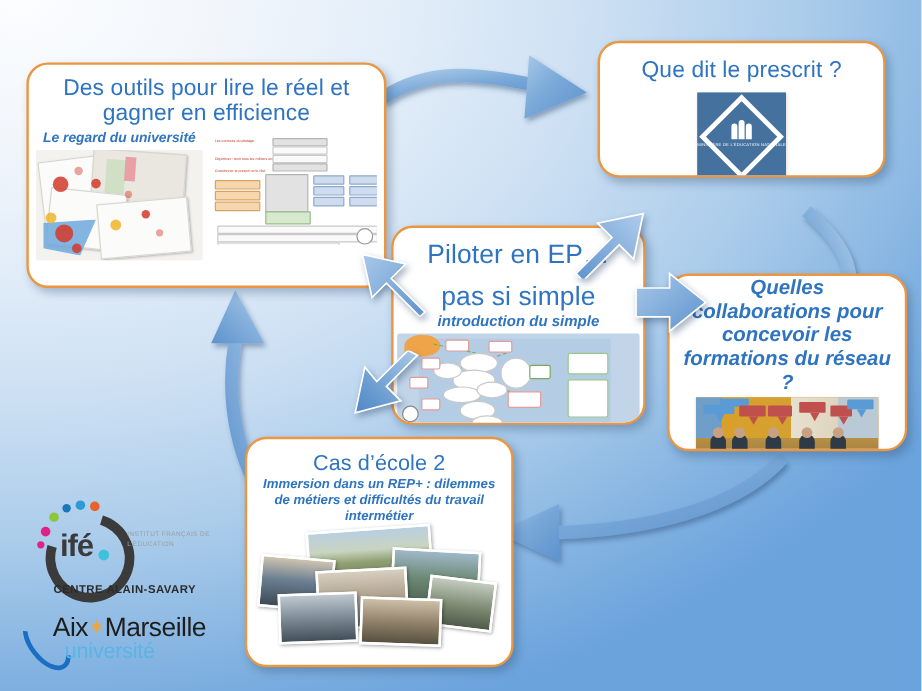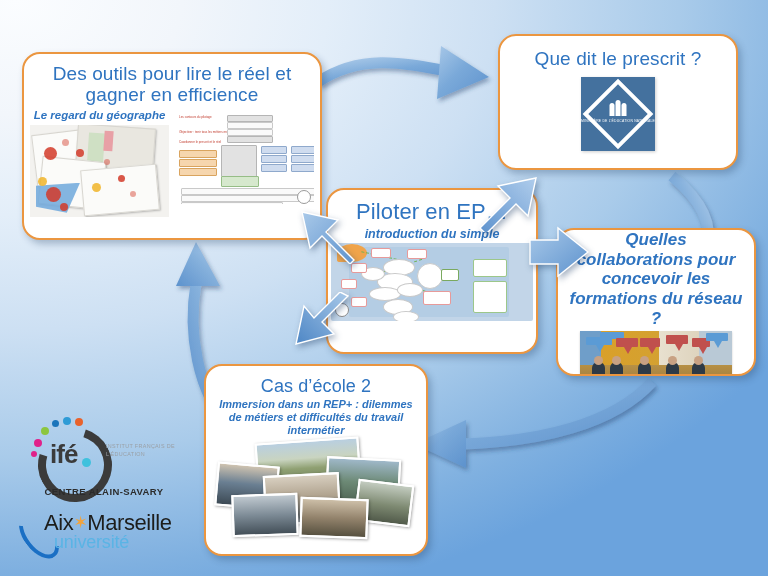--- a/index.html
+++ b/index.html
@@ -37,21 +37,21 @@
     font-weight:700;
     line-height:1.16;
   }
   
   #box-outils{left:22px;top:52px;width:300px;height:188px;}
   #box-outils .title{font-size:19px;padding:9px 12px 0;}
   #box-outils .cols{display:flex;gap:2px;padding:3px 4px 0;}
   #box-outils .col{flex:1;}
   #box-outils .sub{font-size:11.5px;}
 
-  #box-prescrit{left:498px;top:34px;width:240px;height:136px;}
+  #box-prescrit{left:498px;top:34px;width:240px;height:114px;}
   #box-prescrit .title{font-size:19px;padding:12px 10px 6px;}
 
   #box-cas1{left:556px;top:228px;width:200px;height:148px;}
   #box-cas1 .title{font-size:18px;padding:8px 8px 2px;}
   #box-cas1 .sub{font-size:17px;padding:0 10px;}
 
   #box-cas2{left:204px;top:364px;width:224px;height:192px;}
   #box-cas2 .title{font-size:18px;padding:10px 8px 2px;}
   #box-cas2 .sub{font-size:11px;padding:0 8px;}
 
@@ -230,21 +230,21 @@
           <stop offset="100%" stop-color="#4d86c5"></stop>
       </linearGradient>
     </defs>
     <path d="M66,4 L40,30 L52,42 L14,52 L22,14 L32,26 L58,0 Z" fill="url(#bg4)" stroke="#ffffff" stroke-width="1.4"></path>
   </svg>
 
   <div class="card" id="box-outils" style="z-index:5">
     <div class="title">Des outils pour lire le réel et gagner en efficience</div>
     <div class="cols">
       <div class="col">
-        <div class="sub">Le regard du géographe</div>
+        <div class="sub">Le regard du université</div>
         <div class="maps thumb">
           <div class="mapcard" style="left:4px;top:6px;width:66px;height:50px;transform:rotate(-7deg)"></div>
           <div class="mapcard" style="left:46px;top:1px;width:76px;height:56px;transform:rotate(4deg);background:#e9e7e0"></div>
           <div class="mapgreen" style="left:58px;top:8px;width:16px;height:30px;transform:rotate(4deg)"></div>
           <div class="mappink" style="left:74px;top:6px;width:9px;height:20px;transform:rotate(4deg)"></div>
           <div class="mapcard" style="left:10px;top:34px;width:62px;height:46px;transform:rotate(6deg)"></div>
           <div class="mapcard" style="left:52px;top:42px;width:74px;height:44px;transform:rotate(-5deg)"></div>
           <div class="mapblue" style="left:6px;top:58px;width:44px;height:30px;clip-path:polygon(0 10%,100% 0,70% 100%,0 80%)"></div>
           <div class="mapdot" style="left:14px;top:22px;width:13px;height:13px"></div>
           <div class="mapdot sm" style="left:32px;top:14px;width:7px;height:7px"></div>
@@ -355,20 +355,21 @@
         <i style="background:linear-gradient(180deg,#bfc8cf 0%,#7d8b96 50%,#434f58 100%)"></i>
       </div>
       <div class="pic" style="left:92px;top:60px;width:64px;height:36px;transform:rotate(2deg)">
         <i style="background:linear-gradient(180deg,#cdbfa8 0%,#93836c 50%,#56503f 100%)"></i>
       </div>
     </div>
   </div>
 
   <div class="card" id="box-piloter">
     <div class="title">Piloter en EP…</div>
+    <div class="title">pas si simple</div>
     <div class="sub">introduction du simple</div>
     <div class="mindmap">
       <div class="panel" style="left:18px;top:4px;width:160px;height:70px"></div>
       <div class="obubble" style="left:6px;top:1px;width:30px;height:18px"></div>
       <div class="gdash" style="left:30px;top:12px;width:36px;transform:rotate(12deg)"></div>
       <div class="gdash" style="left:52px;top:22px;width:40px;transform:rotate(-18deg)"></div>
       <div class="gdash" style="left:66px;top:46px;width:44px;transform:rotate(16deg)"></div>
       <div class="node" style="left:52px;top:16px;width:30px;height:15px"></div>
       <div class="node" style="left:46px;top:30px;width:34px;height:16px"></div>
       <div class="node" style="left:30px;top:24px;width:22px;height:12px"></div>

